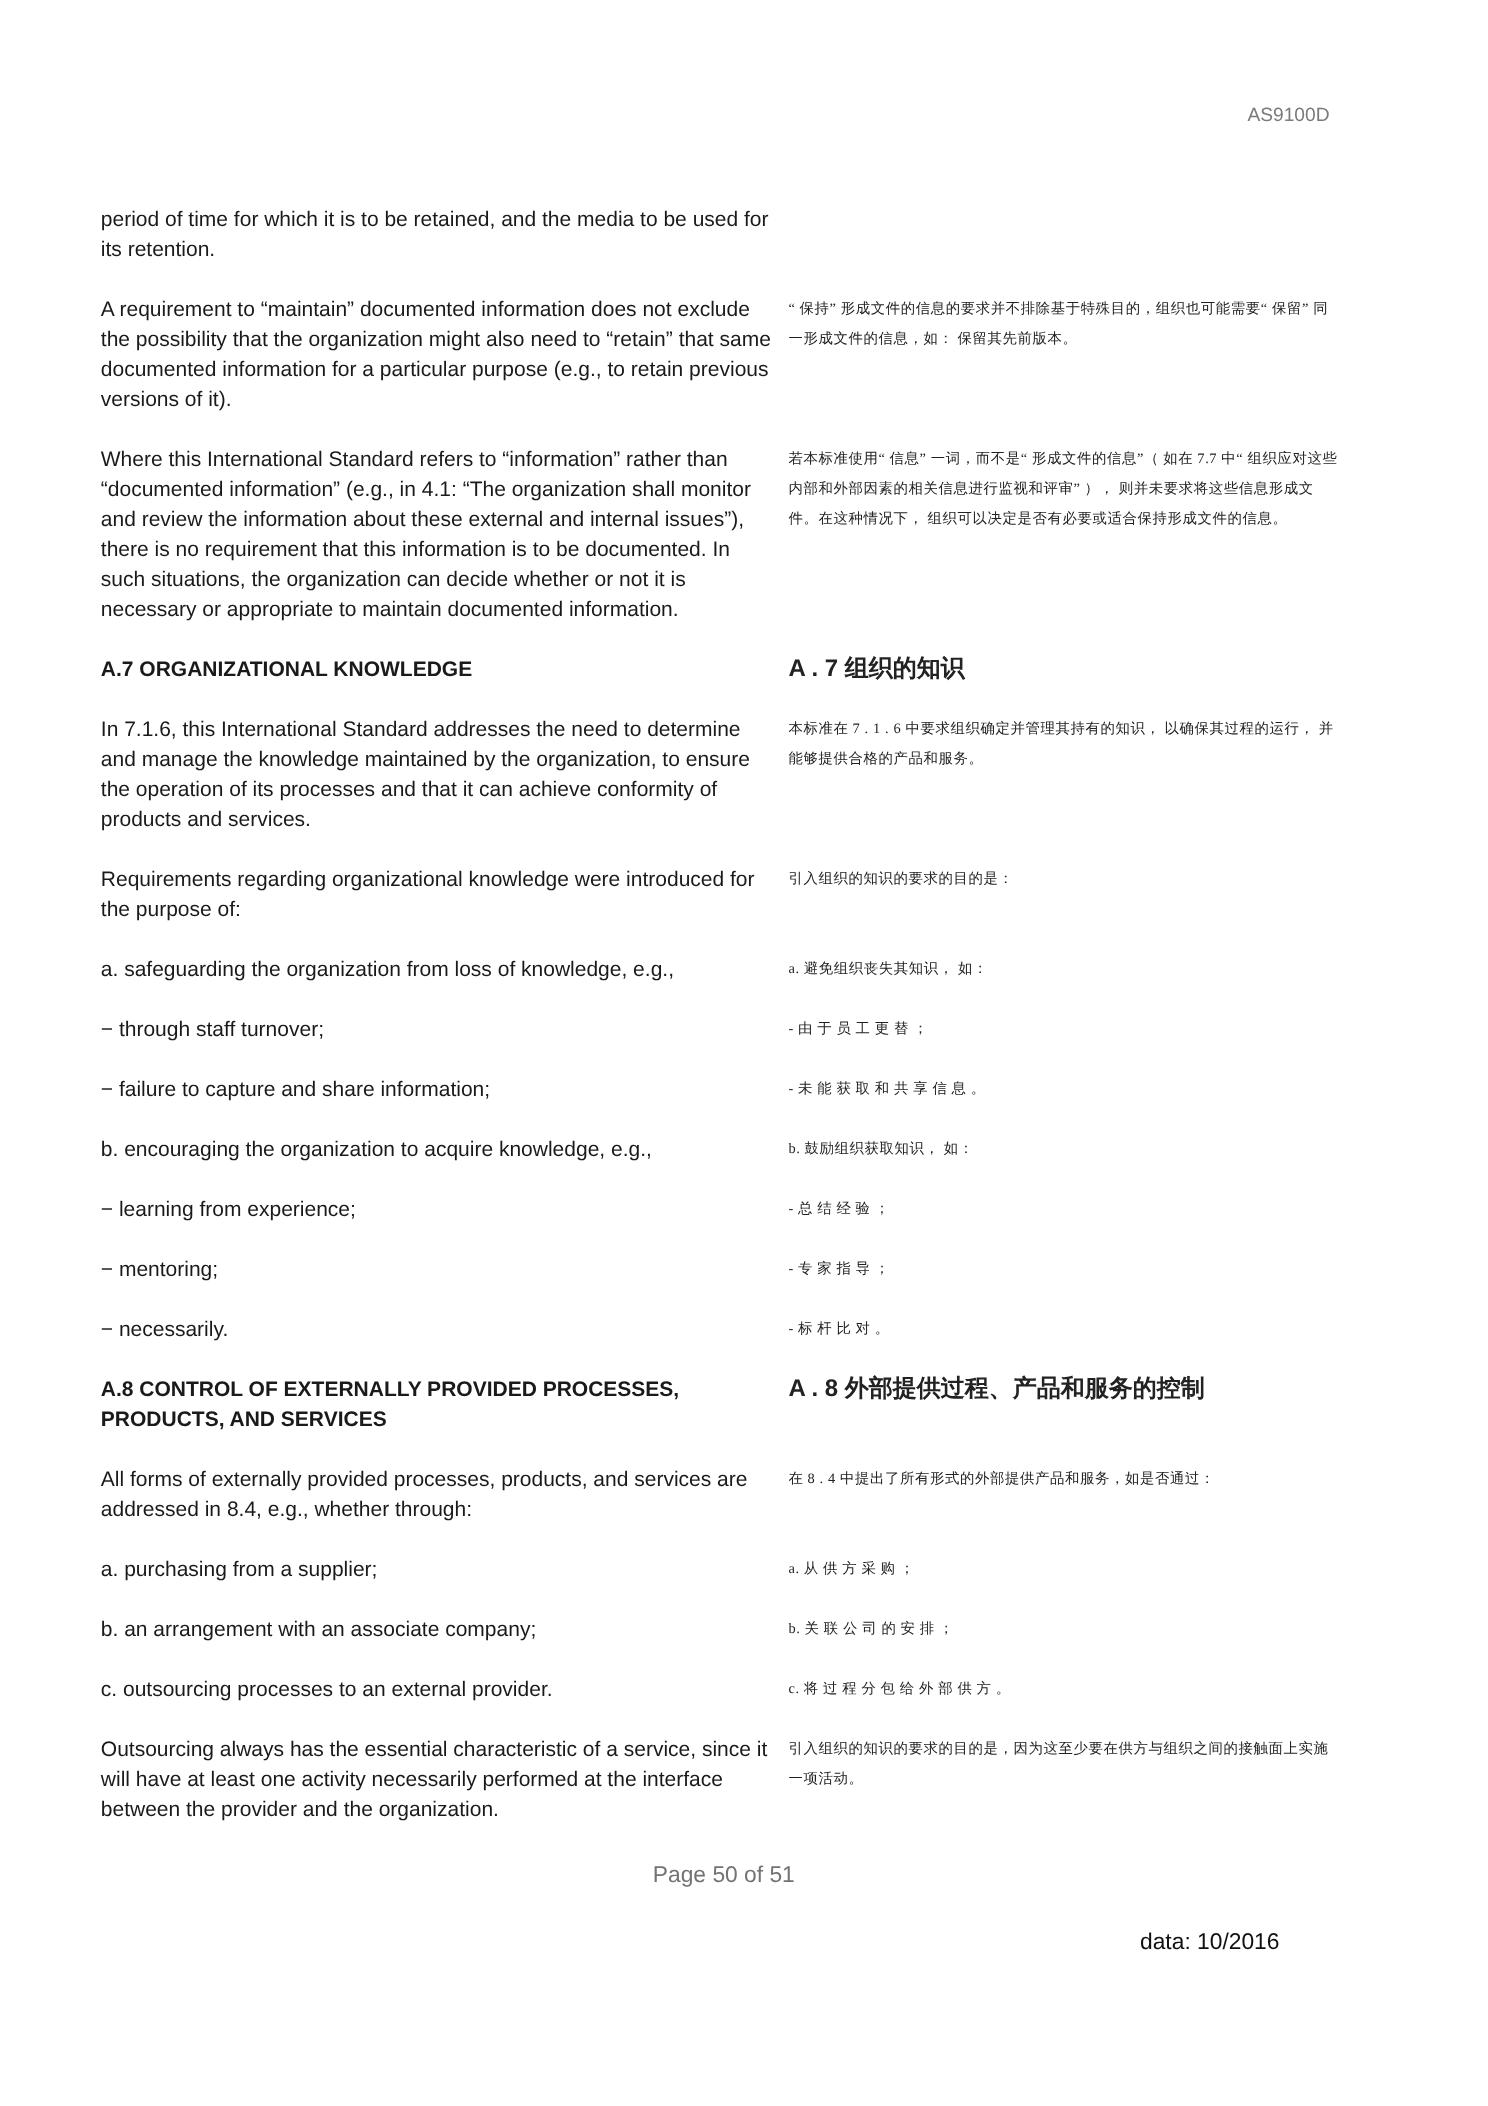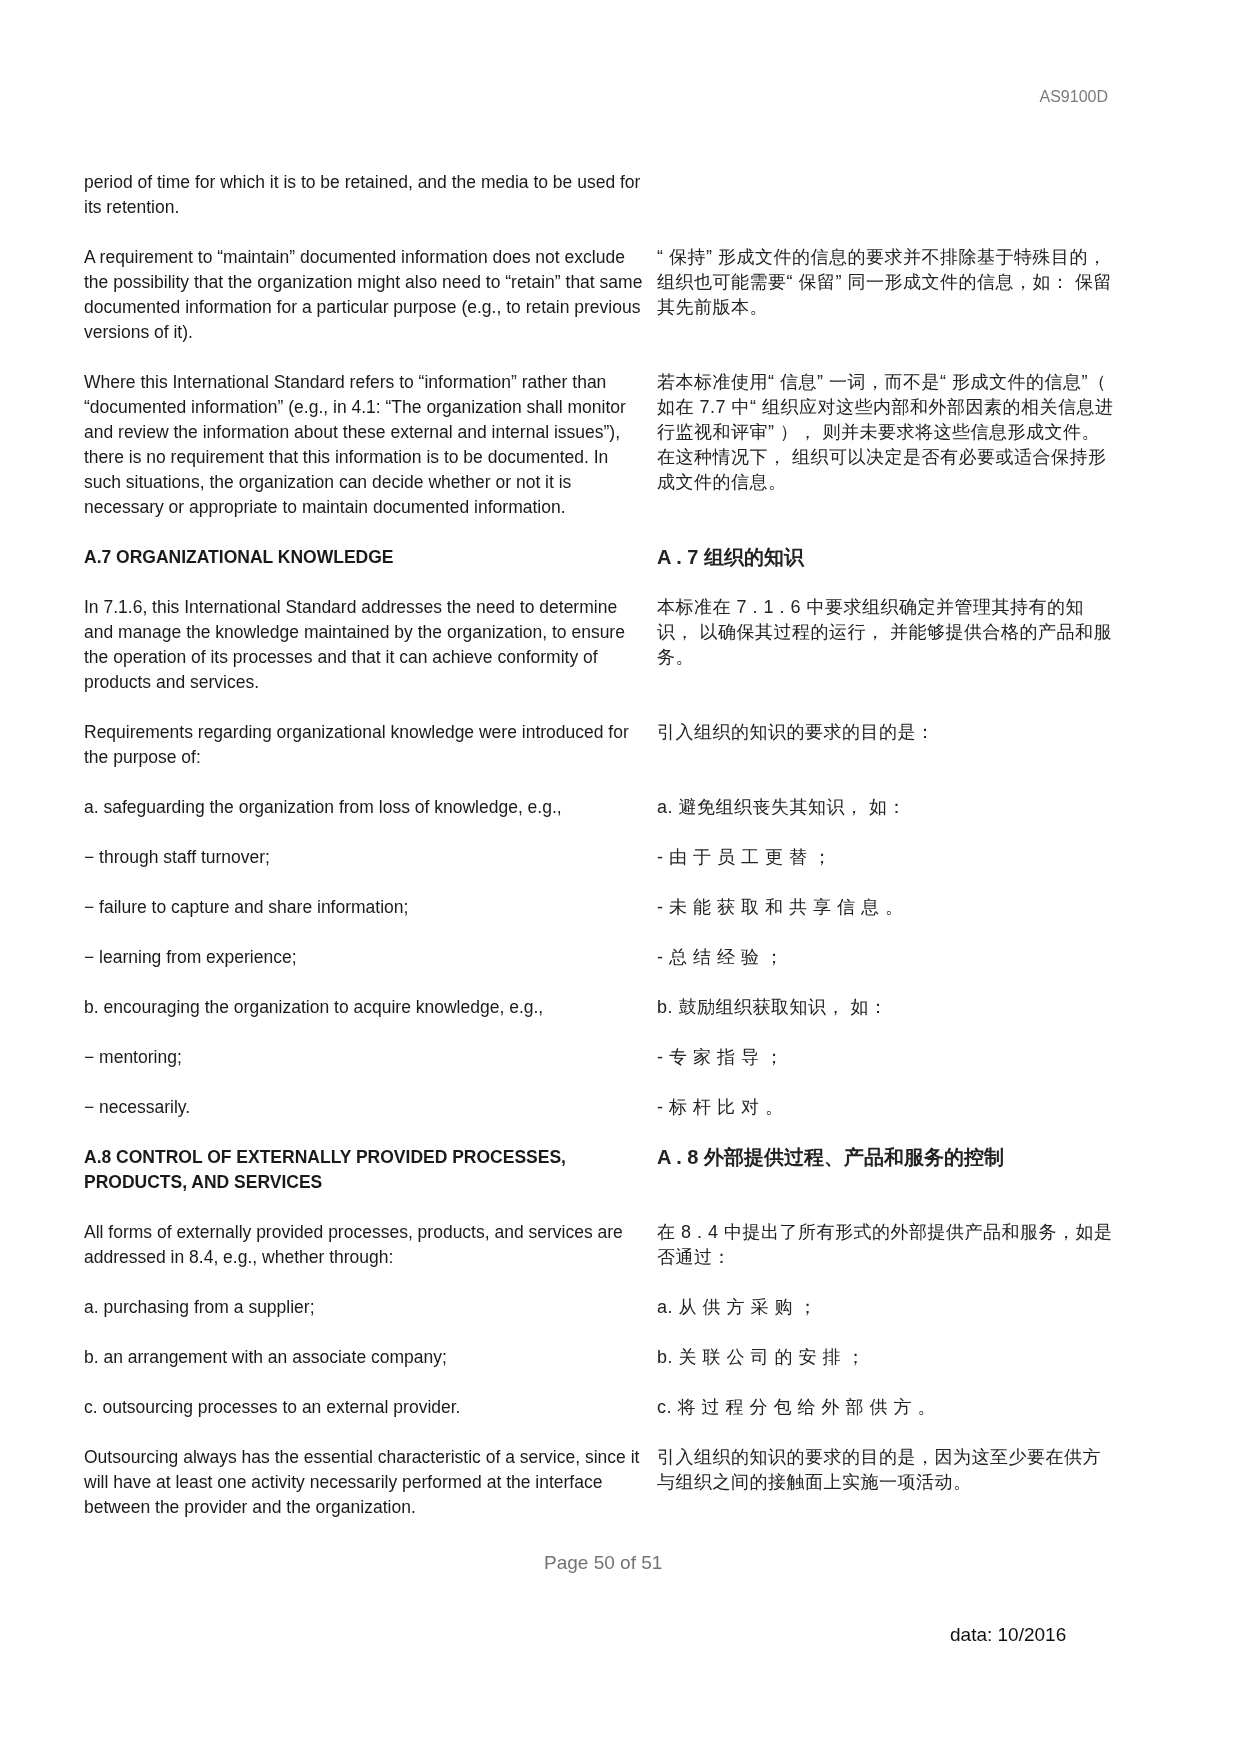--- a/index.html
+++ b/index.html
@@ -2,25 +2,25 @@
 <html><head>
 <meta charset="utf-8">
 <style>
   html, body { margin: 0; padding: 0; background: #ffffff; }
   body { width: 1240px; height: 1755px; position: relative; overflow: hidden;
          font-family: "Liberation Sans", "DejaVu Sans", sans-serif; color: #1a1a1a; }
   .doc-id { position: absolute; top: 88px; right: 132px; font-size: 16px; font-weight: normal; color: #7a7a7a; }
   .content { position: absolute; top: 150px; left: 84px; width: 1040px; }
   .row { display: flex; margin-bottom: 25px; margin-top: 20px; }
   .col-en { width: 573px; font-size: 17.5px; line-height: 25px; padding-right: 8px; box-sizing: border-box; }
-  .col-zh { width: 460px; font-size: 18px; line-height: 25px; color: #222; font-family: Liberation Sans, sans-serif; letter-spacing: 0.5px; }
+  .col-zh { width: 460px; font-size: 12px; line-height: 25px; color: #222; font-family: Liberation Serif, serif; letter-spacing: 0.5px; }
   .heading .col-en, .heading .col-zh { font-weight: bold; font-family: Liberation Sans, sans-serif; }
   .heading .col-zh { font-size: 20px; letter-spacing: 0; }
   .footer-page { position: absolute; top: 1552px; left: 544px; font-size: 19px; color: #737373; }
-  .footer-date { position: absolute; top: 1608px; left: 950px; font-size: 19px; color: #111; margin-top: 16px; }
+  .footer-date { position: absolute; top: 1608px; left: 950px; font-size: 19px; color: #111; }
 </style>
 </head>
 <body>
 
 <div class="doc-id">AS9100D</div>
 
 <div class="content">
   <div class="row">
     <div class="col-en">period of time for which it is to be retained, and the media to be used for its retention.</div>
     <div class="col-zh"></div>
@@ -51,26 +51,26 @@
   </div>
   <div class="row">
     <div class="col-en">− through staff turnover;</div>
     <div class="col-zh">- 由 于 员 工 更 替 ；</div>
   </div>
   <div class="row">
     <div class="col-en">− failure to capture and share information;</div>
     <div class="col-zh">- 未 能 获 取 和 共 享 信 息 。</div>
   </div>
   <div class="row">
+    <div class="col-en">b. encouraging the organization to acquire knowledge, e.g.,</div>
+    <div class="col-zh">b. 鼓励组织获取知识， 如：</div>
+  </div>
+  <div class="row">
     <div class="col-en">− learning from experience;</div>
     <div class="col-zh">- 总 结 经 验 ；</div>
-  </div>
-  <div class="row">
-    <div class="col-en">b. encouraging the organization to acquire knowledge, e.g.,</div>
-    <div class="col-zh">b. 鼓励组织获取知识， 如：</div>
   </div>
   <div class="row">
     <div class="col-en">− mentoring;</div>
     <div class="col-zh">- 专 家 指 导 ；</div>
   </div>
   <div class="row">
     <div class="col-en">− necessarily.</div>
     <div class="col-zh">- 标 杆 比 对 。</div>
   </div>
   <div class="row heading">

